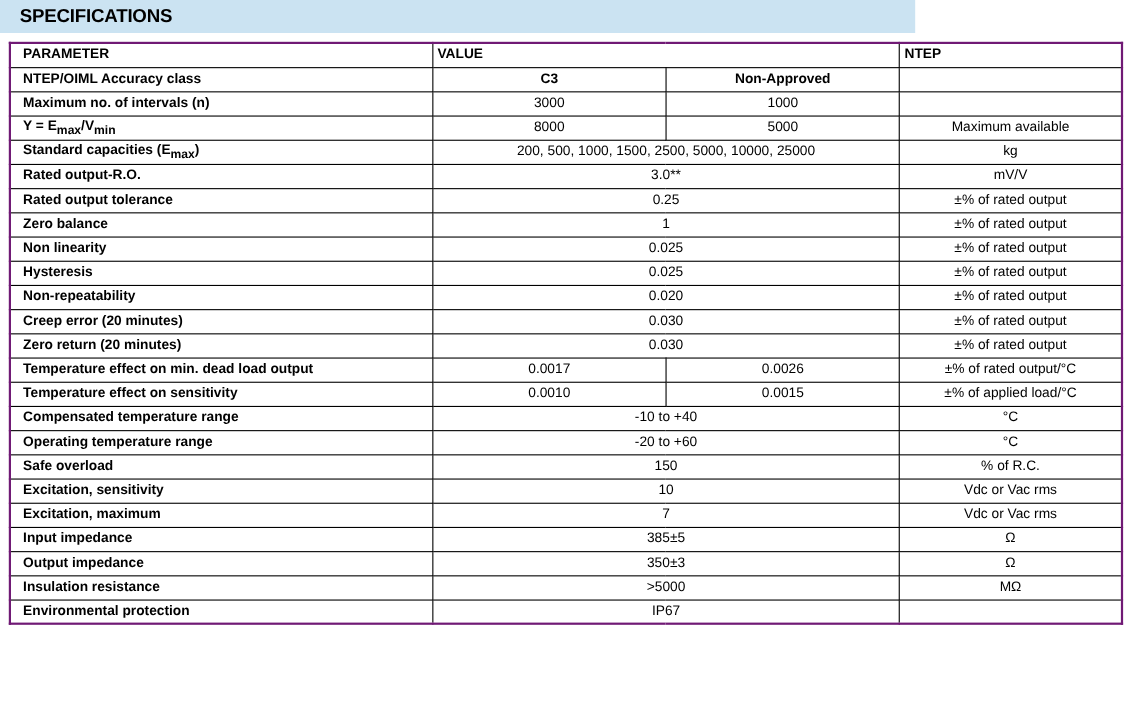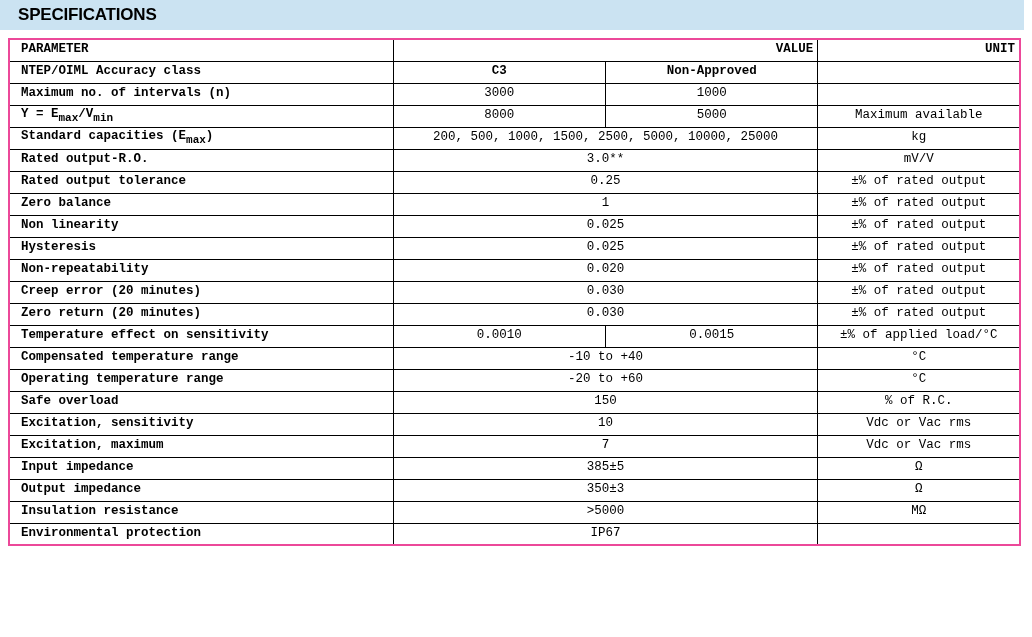--- a/index.html
+++ b/index.html
@@ -3,48 +3,47 @@
 <meta charset="utf-8">
 <style>
   * { margin: 0; padding: 0; box-sizing: border-box; }
   html, body {
     width: 1032px; height: 637px;
     background: #ffffff;
     font-family: "Liberation Sans", sans-serif;
     overflow: hidden;
   }
   .title-bar {
-    width: 1024px; height: 30px;
+    width: 832px; height: 30px;
     display: flex; align-items: center;
     padding-left: 18px;
   }
   .title-bar h1 {
     font-size: 17px; font-weight: 700;
     letter-spacing: -0.2px; color: #000;
   }
   table.specs {
     margin: 8px 0 0 8px;
     width: 1013px;
     border-collapse: collapse;
-    border: 2px solid #ec4899;
+    border: 2px solid #701a75;
     table-layout: fixed;
-    font-family: Liberation Mono, monospace;
   }
   th, td {
     border: 1px solid #000;
     height: 22px;
     font-size: 12.5px;
     line-height: 1.1;
     padding: 1px 4px;
     color: #000;
     background: #fff;
     white-space: nowrap;
     overflow: hidden;
   }
-  th { font-weight: 700; text-align: right; }
+  th { font-weight: 700; text-align: left; }
   th.param, td.param { text-align: left; padding-left: 11px; font-weight: 700; }
   td.val, td.unit { text-align: center; font-weight: 400; }
   td.val.bold { font-weight: 700; }
   sub { font-size: 11px; font-weight: inherit; }
 </style>
 </head>
 <body>
 
 <div class="title-bar" style="background: rgb(203, 227, 242);">
   <h1 style="color: rgb(0, 0, 0);">SPECIFICATIONS</h1>
@@ -54,21 +53,21 @@
   <colgroup>
     <col style="width:38%">
     <col style="width:21%">
     <col style="width:21%">
     <col style="width:20%">
   </colgroup>
   <thead>
     <tr>
       <th class="param">PARAMETER</th>
       <th colspan="2">VALUE</th>
-      <th>UNIT</th>
+      <th>NTEP</th>
     </tr>
   </thead>
   <tbody>
       <tr>
         <td class="param">NTEP/OIML Accuracy class</td>
         <td class="val bold">C3</td>
         <td class="val bold">Non-Approved</td>
         <td class="unit"></td>
       </tr>
       <tr>
@@ -122,20 +121,26 @@
         <td class="param">Creep error (20 minutes)</td>
         <td class="val" colspan="2">0.030</td>
         <td class="unit">±% of rated output</td>
       </tr>
       <tr>
         <td class="param">Zero return (20 minutes)</td>
         <td class="val" colspan="2">0.030</td>
         <td class="unit">±% of rated output</td>
       </tr>
       <tr>
+        <td class="param">Temperature effect on min. dead load output</td>
+        <td class="val">0.0017</td>
+        <td class="val">0.0026</td>
+        <td class="unit">±% of rated output/°C</td>
+      </tr>
+      <tr>
         <td class="param">Temperature effect on sensitivity</td>
         <td class="val">0.0010</td>
         <td class="val">0.0015</td>
         <td class="unit">±% of applied load/°C</td>
       </tr>
       <tr>
         <td class="param">Compensated temperature range</td>
         <td class="val" colspan="2">-10 to +40</td>
         <td class="unit">°C</td>
       </tr>

